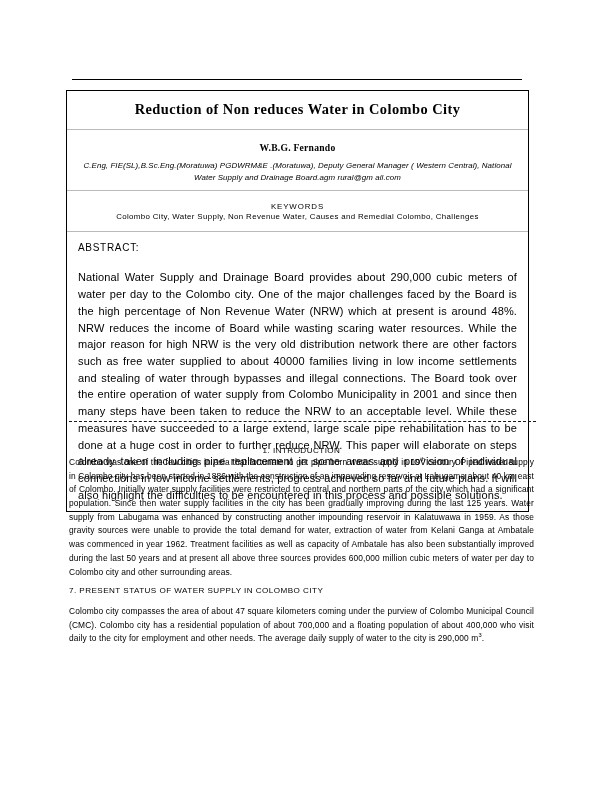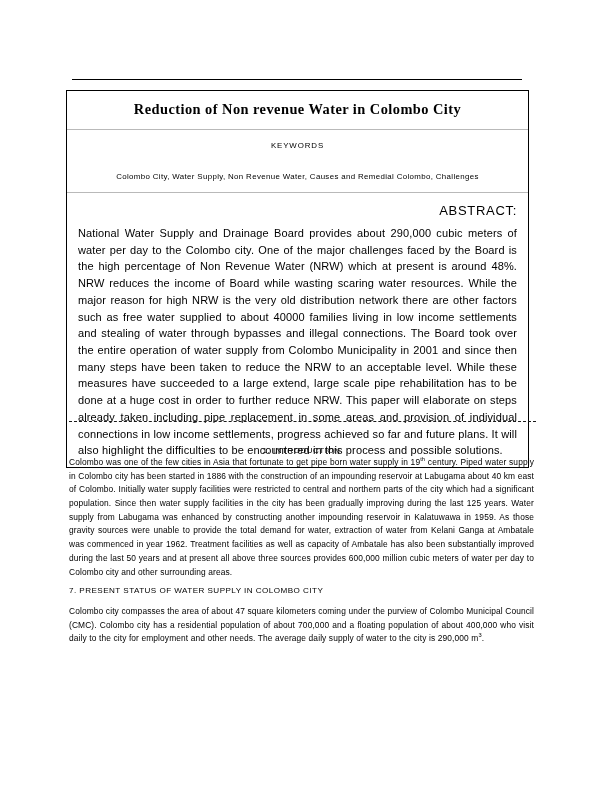--- a/index.html
+++ b/index.html
@@ -81,36 +81,36 @@
     padding: 0 2px;
   }
 
   .keywords-cell {
     padding: 11px 9px 9px 9px;
     text-align: center;
   }
   .kw-label {
     font-size: 7.9px;
     letter-spacing: 0.9px;
-    margin-bottom: 22px;
+    margin-bottom: 1px;
   }
   .kw-text {
     font-size: 7.9px;
     letter-spacing: 0.35px;
     line-height: 1.35;
   }
 
   .abstract-cell {
     padding: 10px 11px 8px 11px;
   }
   .abs-label {
-    text-align: right;
-    font-size: 13px;
+    text-align: left;
+    font-size: 10px;
     letter-spacing: 0.7px;
-    margin-bottom: 7px;
+    margin-bottom: 16px;
   }
   .abs-text {
     font-size: 11px;
     line-height: 1.52;
     text-align: justify;
     letter-spacing: 0.13px;
   }
 
   
   .dashed-rule {
@@ -154,23 +154,29 @@
 </head>
 <body>
 
 <div class="page">
 
   <div class="top-rule"></div>
 
   <div class="header-table">
 
     <div class="hrow">
-      <div class="title-cell">Reduction of Non revenue Water in Colombo City</div>
-    </div>
-
+      <div class="title-cell">Reduction of Non reduces Water in Colombo City</div>
+    </div>
+
+    <div class="hrow">
+      <div class="author-cell">
+        <div class="author-name">W.B.G. Fernando</div>
+        <div class="author-affil">C.Eng, FIE(SL),B.Sc.Eng.(Moratuwa) PGDWRM&amp;E .(Moratuwa), Deputy General Manager ( Western Central), National Water Supply and Drainage Board.agm rural@gm ail.com</div>
+      </div>
+    </div>
 
     <div class="hrow">
       <div class="keywords-cell">
         <div class="kw-label">KEYWORDS</div>
         <div class="kw-text">Colombo City, Water Supply, Non Revenue Water, Causes and Remedial Colombo, Challenges</div>
       </div>
     </div>
 
     <div class="hrow last">
       <div class="abstract-cell">

